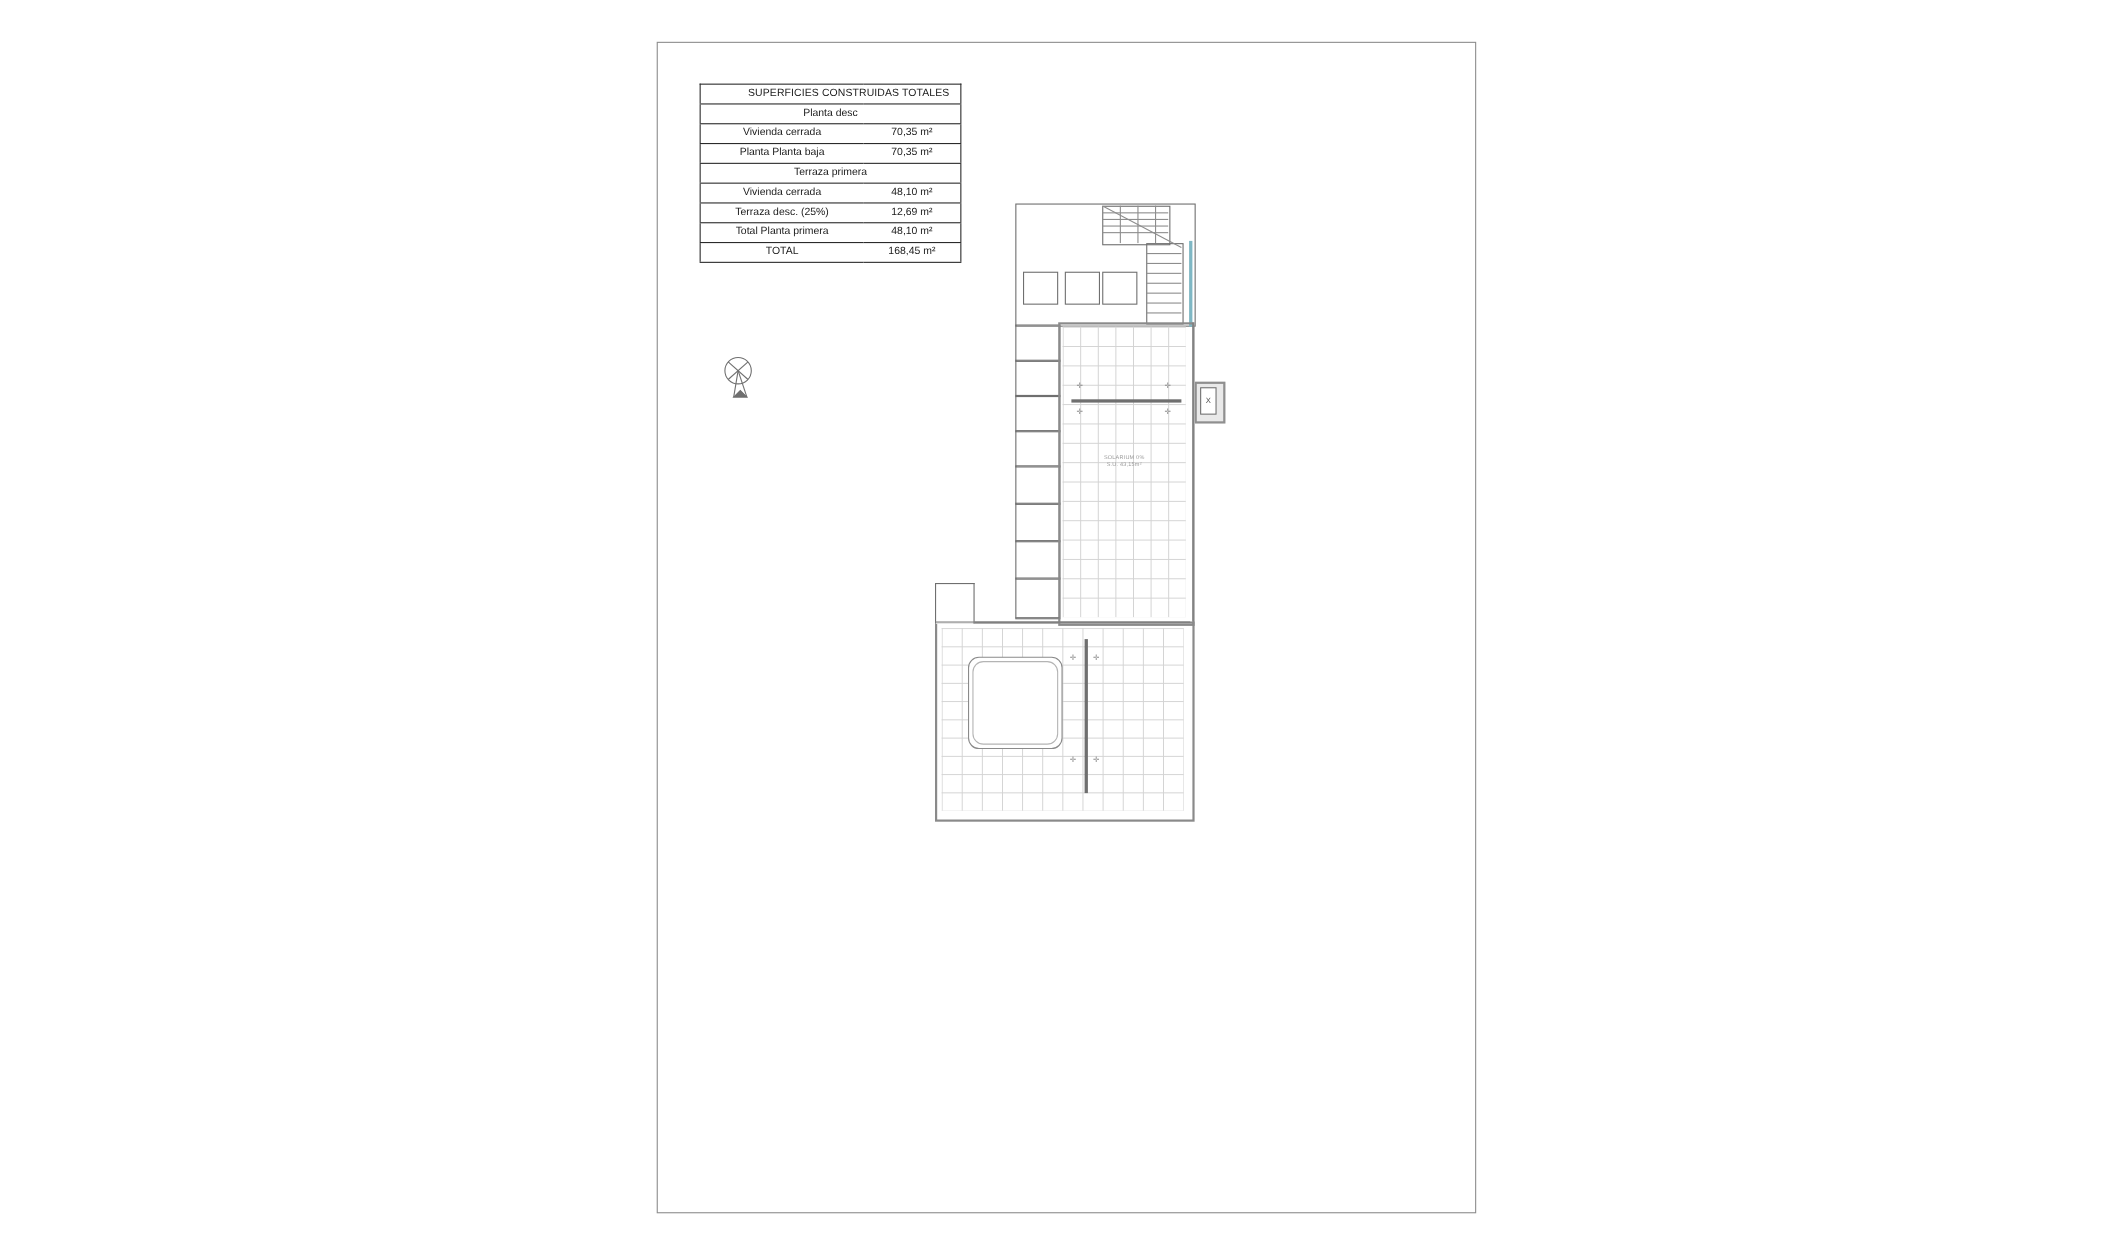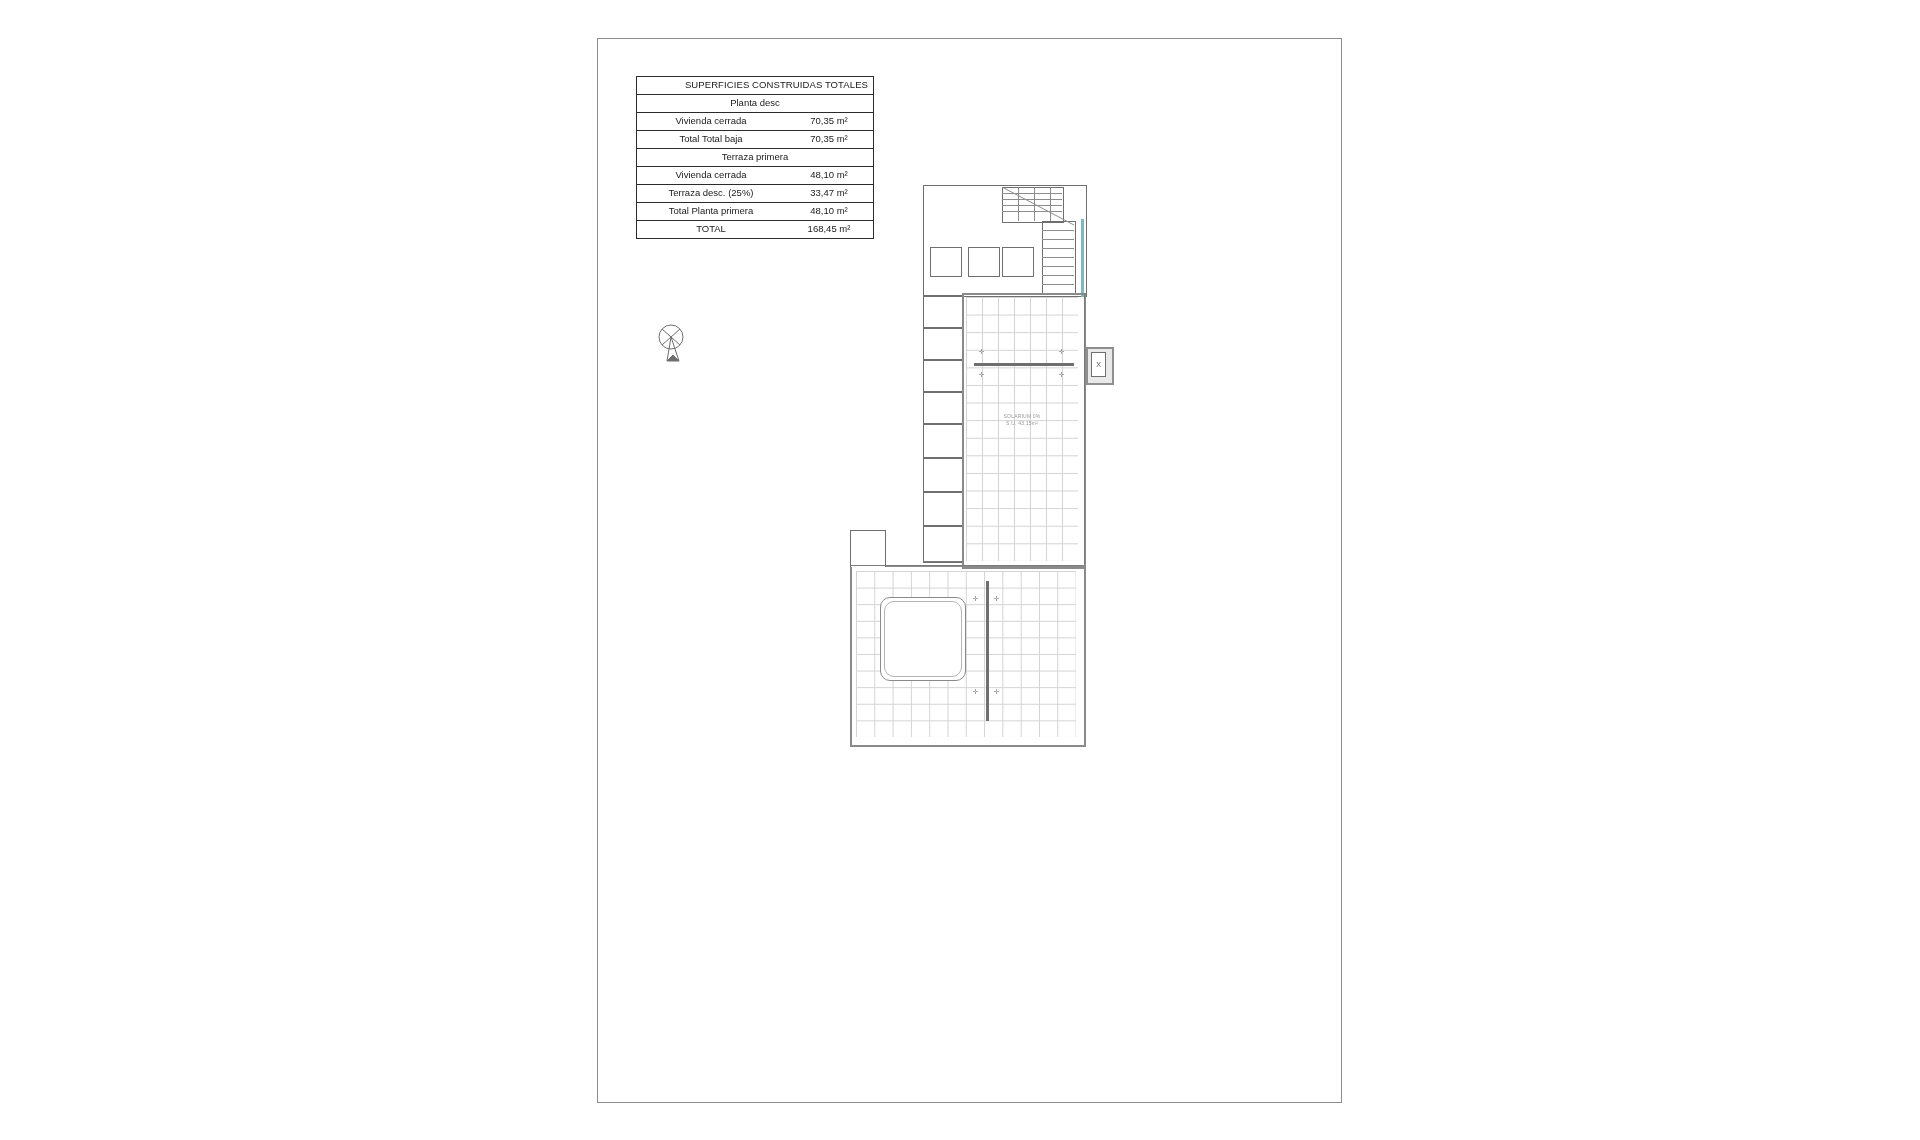--- a/index.html
+++ b/index.html
@@ -45,21 +45,21 @@
   .areas-table td {
     border-top: 1px solid #2b2b2b;
     border-bottom: 1px solid #2b2b2b;
     padding: 2px 5px 3px 5px;
     height: 12px;
     line-height: 12px;
     white-space: nowrap;
   }
   .areas-table tr:first-child td { border-top: none; }
   .tbl-title td {
-    text-align: right;
+    text-align: left;
     font-size: 9.5px;
     letter-spacing: .1px;
     padding-left: 43px;
   }
   .tbl-sub td {
     text-align: center;
     font-size: 9.5px;
   }
   .cell-label { text-align: center; }
   .cell-value { text-align: center; width: 78px; }
@@ -160,33 +160,33 @@
       <td colspan="2">SUPERFICIES CONSTRUIDAS TOTALES</td>
     </tr>
     <tr class="tbl-sub">
       <td colspan="2">Planta desc</td>
     </tr>
     <tr>
       <td class="cell-label">Vivienda cerrada</td>
       <td class="cell-value">70,35 m²</td>
     </tr>
     <tr>
-      <td class="cell-label">Total Total baja</td>
+      <td class="cell-label">Planta Planta baja</td>
       <td class="cell-value">70,35 m²</td>
     </tr>
     <tr class="tbl-sub">
       <td colspan="2">Terraza primera</td>
     </tr>
     <tr>
       <td class="cell-label">Vivienda cerrada</td>
       <td class="cell-value">48,10 m²</td>
     </tr>
     <tr>
       <td class="cell-label">Terraza desc. (25%)</td>
-      <td class="cell-value">33,47 m²</td>
+      <td class="cell-value">12,69 m²</td>
     </tr>
     <tr>
       <td class="cell-label">Total Planta primera</td>
       <td class="cell-value">48,10 m²</td>
     </tr>
     <tr>
       <td class="cell-label">TOTAL</td>
       <td class="cell-value">168,45 m²</td>
     </tr>
   </tbody>

